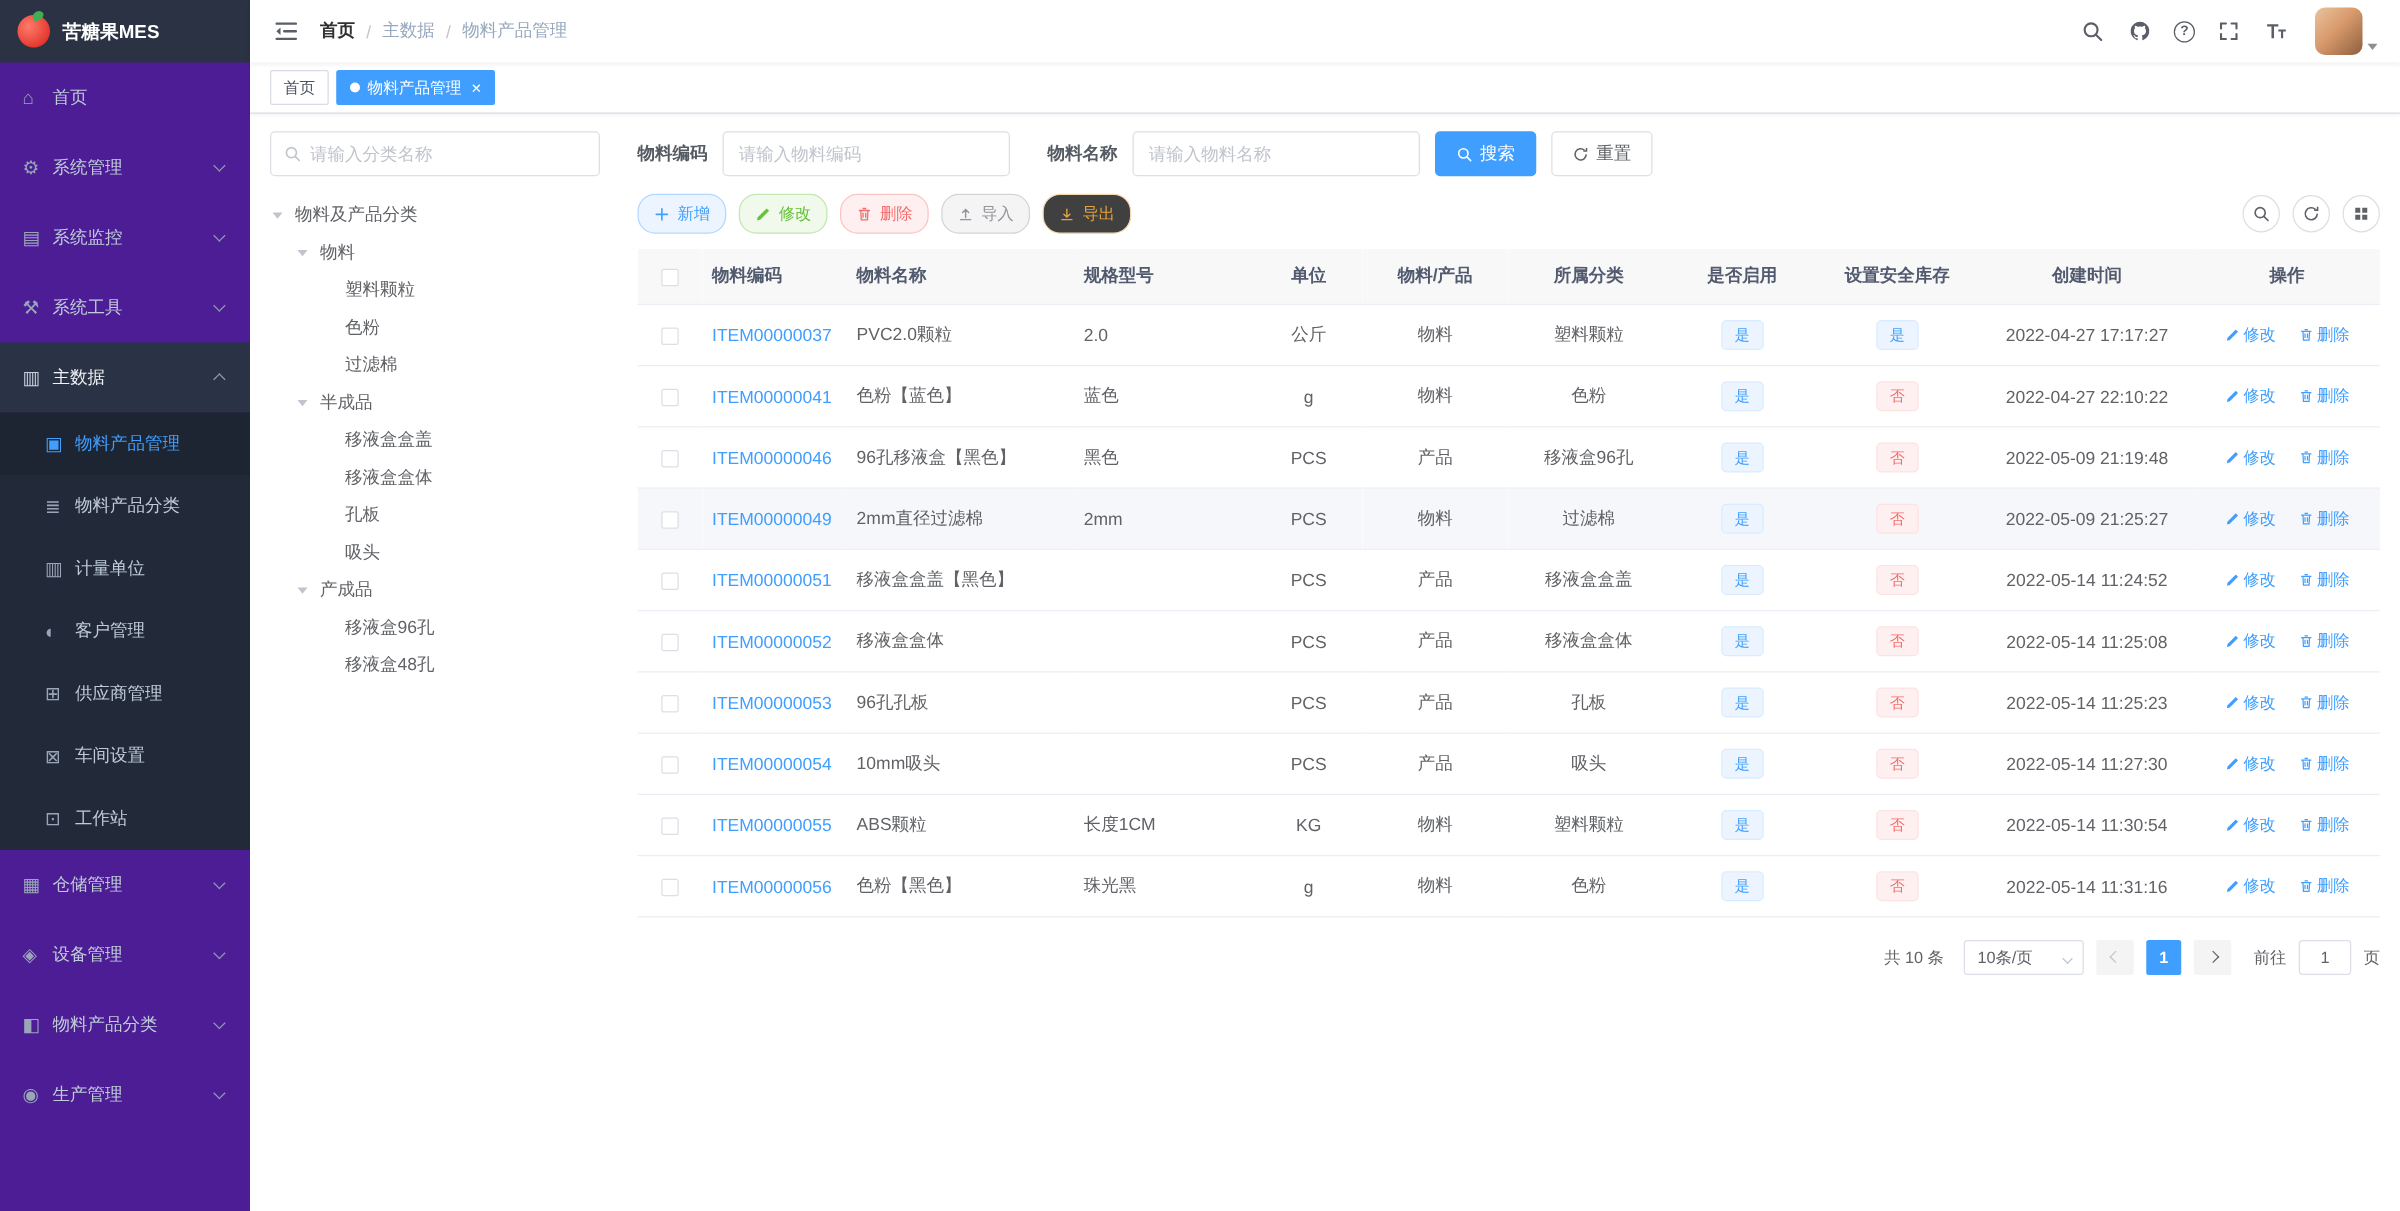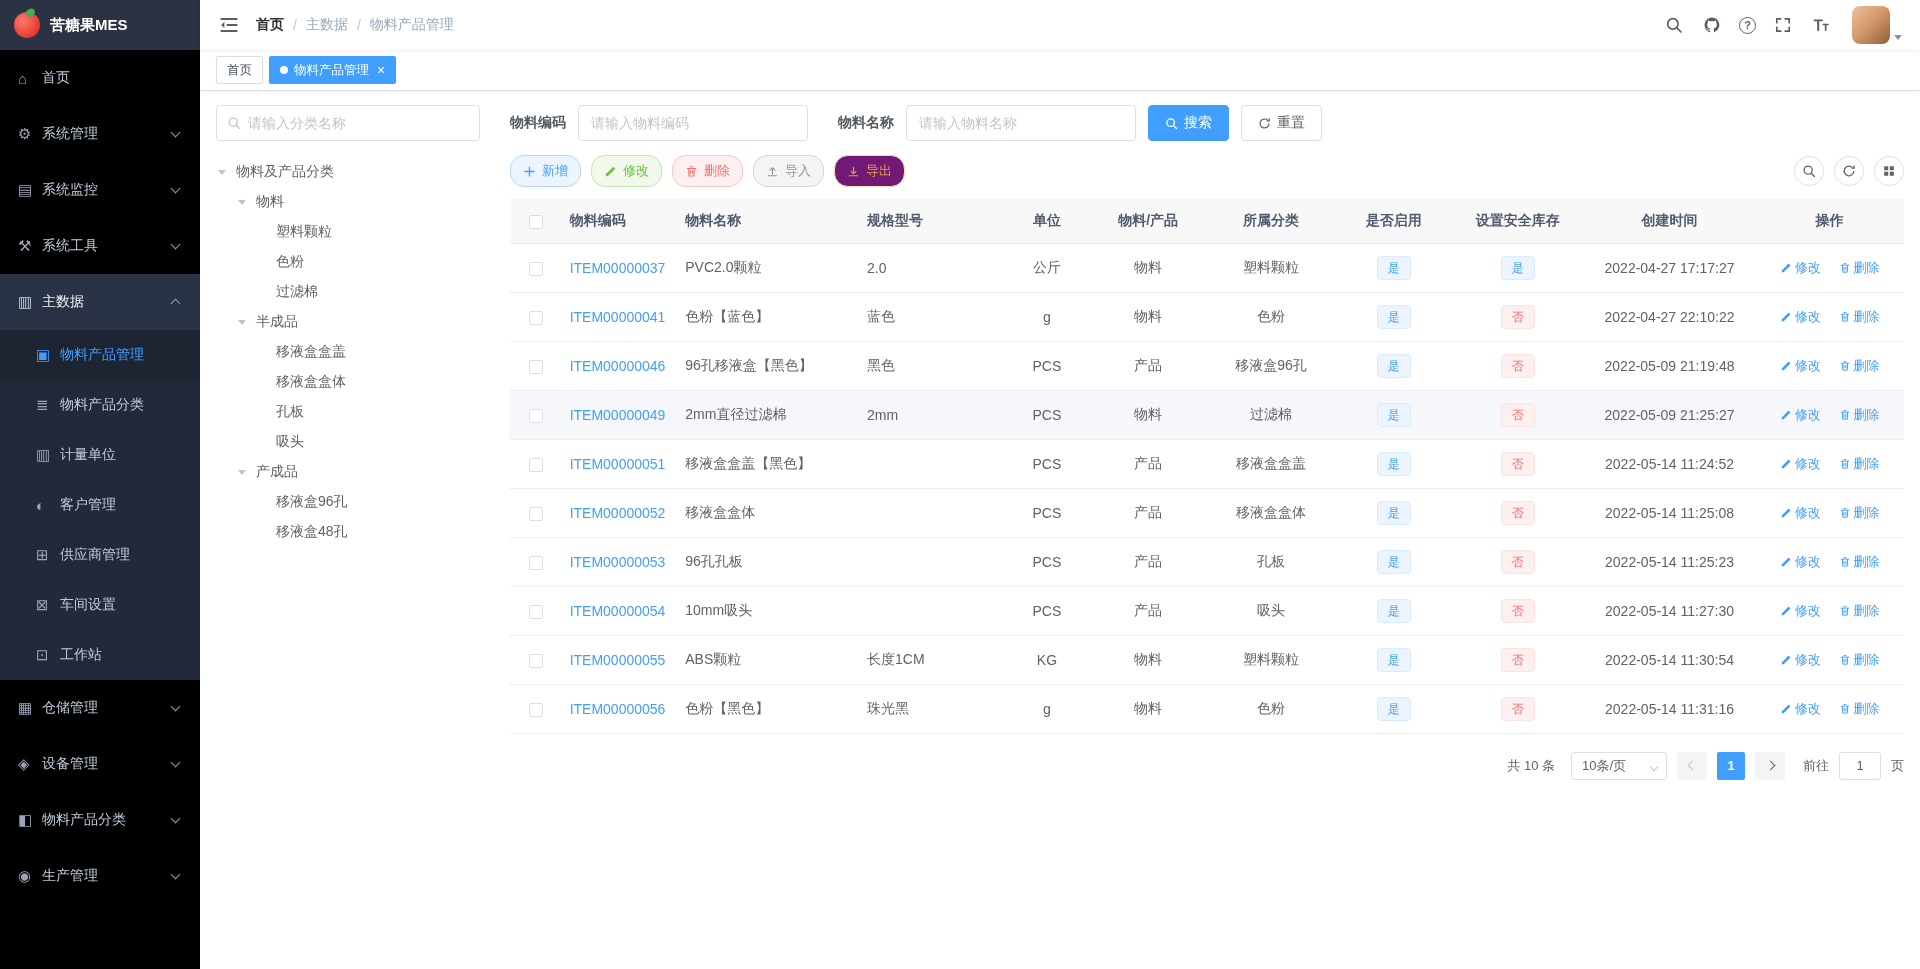--- a/index.html
+++ b/index.html
@@ -1,21 +1,21 @@
 <!DOCTYPE html>
 <html><head>
 <meta charset="utf-8">
 <style>
   *{margin:0;padding:0;box-sizing:border-box}
   html,body{width:1920px;height:969px;overflow:hidden;background:#fff;
     font-family:"Liberation Sans","DejaVu Sans",sans-serif;font-size:14px;color:#303133}
   .app{display:flex;width:1920px;height:969px}
 
   
-  .sidebar{width:200px;height:100%;background:#000000;flex-shrink:0;overflow:hidden}
+  .sidebar{width:200px;height:100%;background:#4c1d95;flex-shrink:0;overflow:hidden}
   .logo{height:50px;display:flex;align-items:center;gap:10px;padding:0 14px;background:#2a3243;cursor:pointer}
   .logo-mark{width:26px;height:26px;border-radius:50%;background:radial-gradient(circle at 35% 35%,#ff7b6b,#d91e18);position:relative;flex-shrink:0}
   .logo-mark:after{content:"";position:absolute;top:-3px;left:12px;width:9px;height:7px;background:#3faf52;border-radius:60% 60% 60% 0;transform:rotate(-25deg)}
   .logo-title{color:#fff;font-weight:bold;font-size:15px;white-space:nowrap}
   .menu,.submenu{list-style:none}
   .menu-item{height:56px;display:flex;align-items:center;padding:0 18px 0 18px;color:#bfcbd9;cursor:pointer;font-size:14px;white-space:nowrap}
   .mi-icon{width:24px;color:#9aa5b8;font-size:15px;flex-shrink:0}
   .mi-label{flex:1}
   .chev{width:7px;height:7px;border-right:1.5px solid #8f9bb0;border-bottom:1.5px solid #8f9bb0;transform:rotate(45deg);margin:0 3px 3px 0;flex-shrink:0}
   .parent-open{background:#2a3345;color:#f0f2f5}
@@ -85,21 +85,21 @@
   .btn svg{width:13px;height:13px}
   .btn-search{height:36px;padding:0 16px;background:#409eff;border:1px solid #409eff;color:#fff;font-size:14px}
   .btn-reset{height:36px;padding:0 16px;background:#fff;border:1px solid #dcdfe6;color:#606266;font-size:14px}
 
   .toolbar-row{display:flex;align-items:center;gap:10px;margin-bottom:12px}
   .btn-plain{height:32px;padding:0 12px;font-size:13px;border-radius:14px;border:1px solid}
   .bp-primary{color:#409eff;background:#ecf5ff;border-color:#b3d8ff}
   .bp-success{color:#67c23a;background:#f0f9eb;border-color:#c2e7b0}
   .bp-danger{color:#f56c6c;background:#fef0f0;border-color:#fbc4c4}
   .bp-info{color:#909399;background:#f4f4f5;border-color:#d3d4d6}
-  .bp-warning{color:#e6a23c;background:#701a75;border-color:#f5dab1}
+  .bp-warning{color:#e6a23c;background:#404040;border-color:#f5dab1}
   .toolbar-right{margin-left:auto;display:flex;align-items:center;gap:10px}
   .icon-circle{width:30px;height:30px;border-radius:50%;border:1px solid #dcdfe6;background:#fff;color:#606266;
     display:flex;align-items:center;justify-content:center;cursor:pointer}
   .icon-circle svg{width:14px;height:14px}
 
   table.grid{width:100%;border-collapse:collapse;table-layout:fixed;font-size:14px;color:#606266}
   .grid th{background:#f8f8f9;color:#515a6e;font-weight:700;height:44px;border-bottom:1px solid #ebeef5;padding:0 8px;white-space:nowrap;overflow:hidden;text-overflow:ellipsis}
   .grid td{height:49px;border-bottom:1px solid #ebeef5;padding:0 8px;white-space:nowrap;overflow:hidden;text-overflow:ellipsis;background:transparent}
   .grid tr[data-state="hover"] td{background:#f5f7fa}
   .al{text-align:left}.ac{text-align:center}

